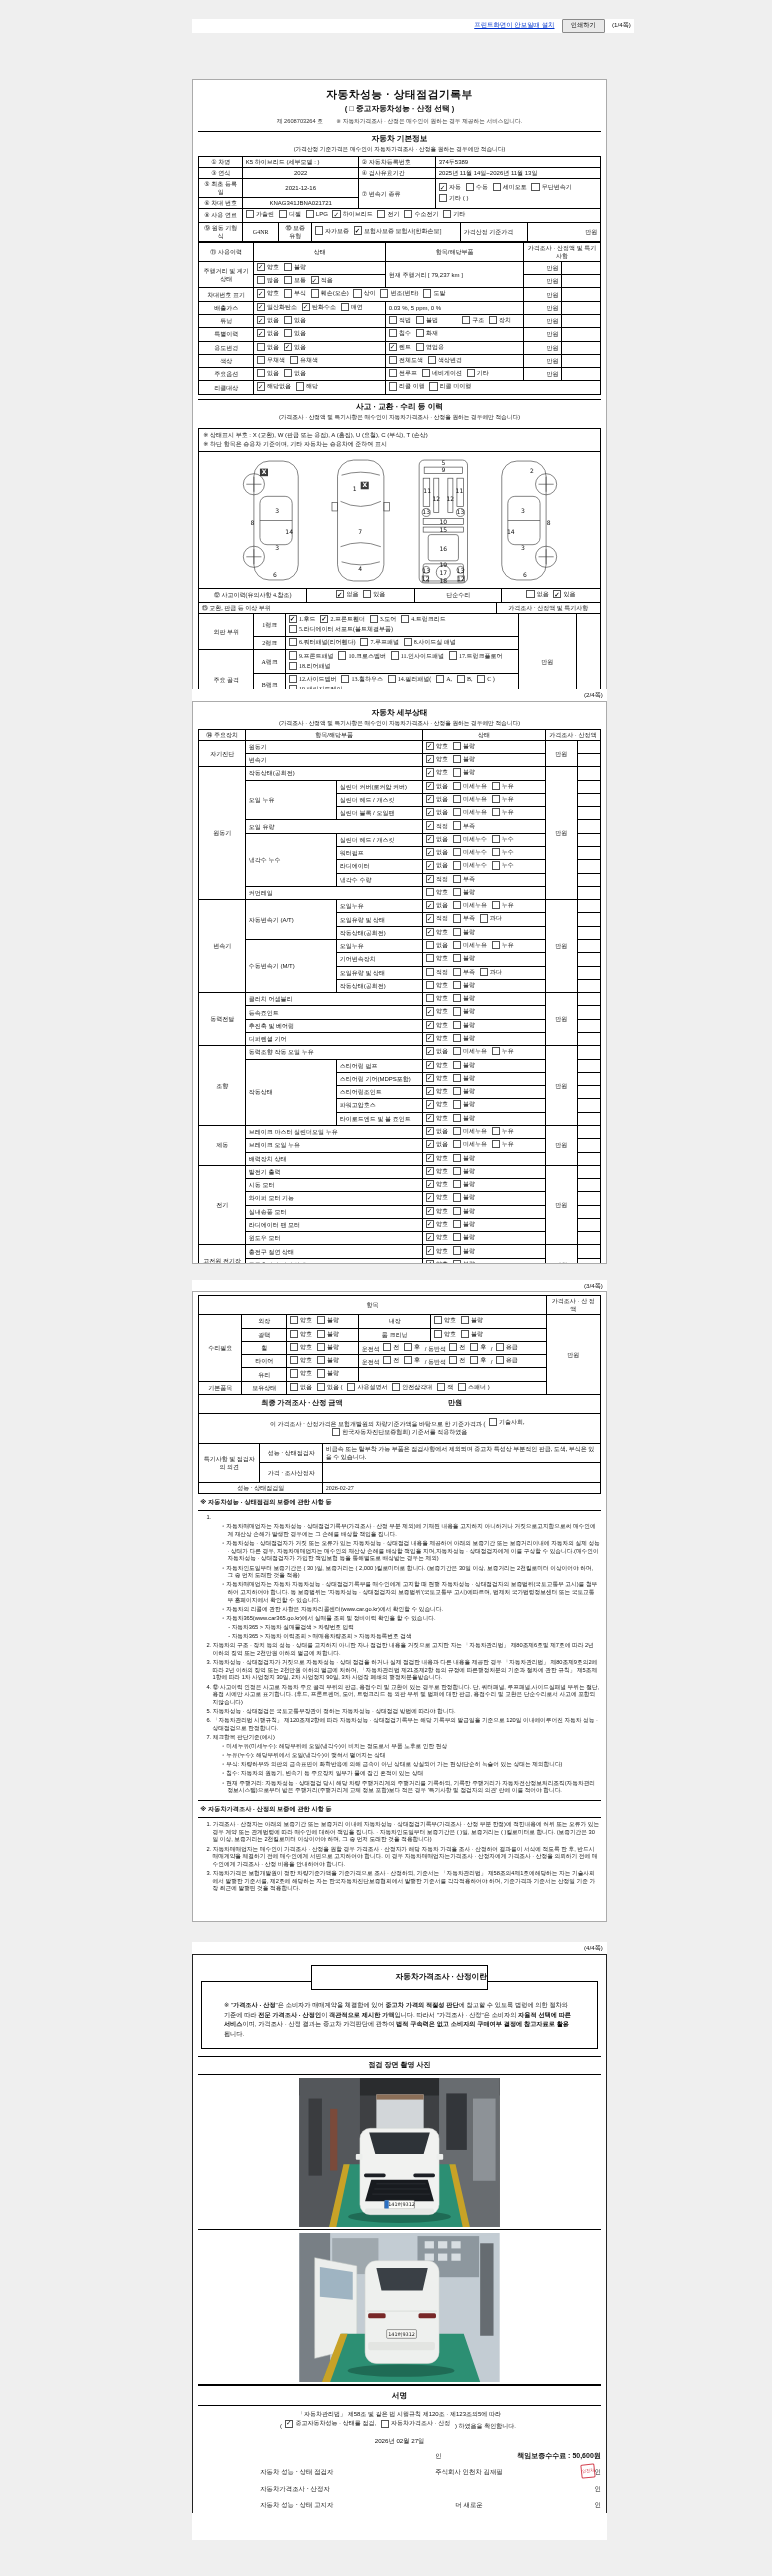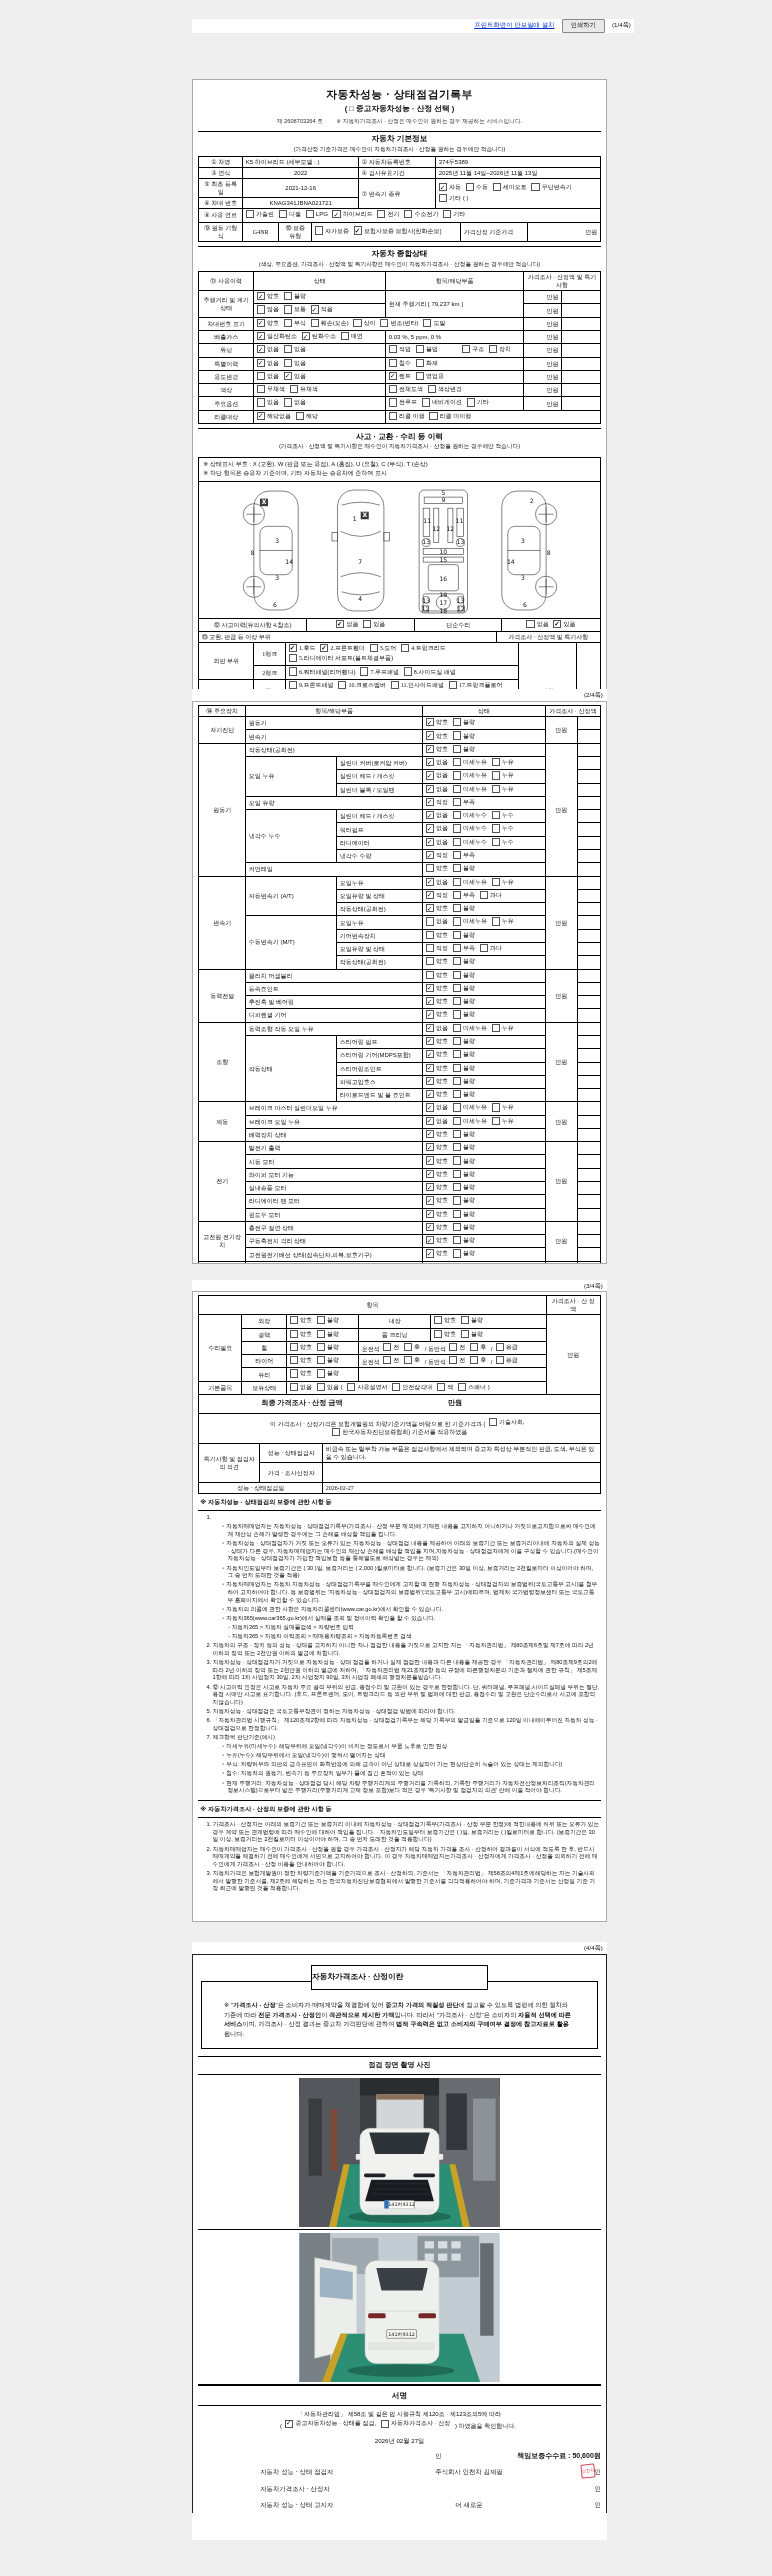--- a/index.html
+++ b/index.html
@@ -38,21 +38,21 @@
   .diagram-box{border:0.5px solid #000;border-top:none;padding:1px 0;}
   
   .nt-title{border-top:1px solid #000;border-bottom:0.5px solid #000;text-align:center;font-size:7.7px;font-weight:bold;padding:5.2px 0;margin-top:5.2px;}
   .nt-sec{border-bottom:0.5px solid #000;font-size:6.2px;font-weight:bold;padding:3.1px 2.1px;}
   .nl{font-size:5.7px;line-height:1.34;margin:1.5px 0;}
   .lv1{margin-left:7.2px;text-indent:-6.2px;padding-left:6.2px;}
   .lv2{margin-left:23px;text-indent:-5.2px;padding-left:5.2px;}
   .lv3{margin-left:29px;}
   .nl .bul{margin-right:2.1px;}
   
-  .p4-titlebox{border:1px solid #000;width:175px;margin:7.2px auto -8.2px;background:#fff;text-align:left;font-size:7.7px;font-weight:bold;padding:6.2px 0;position:relative;z-index:2;}
+  .p4-titlebox{border:1px solid #000;width:175px;margin:7.2px auto -8.2px;background:#fff;text-align:right;font-size:7.7px;font-weight:bold;padding:6.2px 0;position:relative;z-index:2;}
   .p4-intro{border:1px solid #000;margin:0 3.1px;padding:17.5px 21.6px 9.3px;font-size:6.2px;line-height:1.55;}
   .photos-title{border-top:1px solid #000;border-bottom:0.5px solid #000;text-align:center;font-weight:bold;font-size:7px;padding:3.6px 0;margin-top:7.2px;}
   .photo-wrap{display:flex;justify-content:center;padding:2.6px 0;border-bottom:0.5px solid #000;}
   .sign-title{border-top:1px solid #000;border-bottom:0.5px solid #000;text-align:center;font-size:7.7px;font-weight:bold;padding:4.1px 0;margin-top:0;}
   .sign-law{ text-align:center;font-size:6px;margin-top:4.1px;line-height:1.6;}
   .sign-confirm{text-align:center;font-size:6px;}
   .sign-date{text-align:center;font-size:6.2px;margin-top:6.2px;}
   .fee-row{display:flex;align-items:center;margin-top:5.2px;font-size:6.2px;}
   .fee-row .seal-sm{margin-left:237px;}
   .fee-row .fee{margin-left:auto;font-weight:bold;font-size:7px;}
@@ -186,24 +186,20 @@
               </span><span class="opt">
                 <span class="box c"></span>
                 <span>보험사보증 보험사[한화손보]</span>
               </span></td>
         <td>가격산정 기준가격</td>
         <td class="rt">만원</td>
       </tr>
     </tbody>
       </table>
 
-    <div class="sec-head">
-      <div class="sec-title">자동차 종합상태</div>
-      <div class="sec-sub">(색상, 주요옵션, 가격조사 · 산정액 및 특기사항은 매수인이 자동차가격조사 · 산정을 원하는 경우에만 적습니다)</div>
-    </div>
 
     <table class="t">
       <colgroup>
           <col style="width:55px">
           <col style="width:132px">
           <col style="width:138px">
           <col style="width:38px">
           <col>
         </colgroup>
       <tbody>
@@ -646,20 +642,24 @@
                 <span class="box"></span>
                 <span>16.플로어패널</span>
               </span></td>
       </tr>
     </tbody>
       </table>
   </div>
 
   <div class="col marker" style="top:689px;">(2/4쪽)</div>
   <div class="col page" style="top:701px;height:563px;">
+    <div style="padding:3.1px 0 1px;">
+      <div class="sec-title">자동차 세부상태</div>
+      <div class="sec-sub">(가격조사 · 산정액 및 특기사항은 매수인이 자동차가격조사 · 산정을 원하는 경우에만 적습니다)</div>
+    </div>
     <table class="t">
       <colgroup>
           <col style="width:47px">
           <col style="width:91px">
           <col style="width:86px">
           <col>
           <col style="width:32px">
           <col style="width:23px">
         </colgroup>
       <thead>

